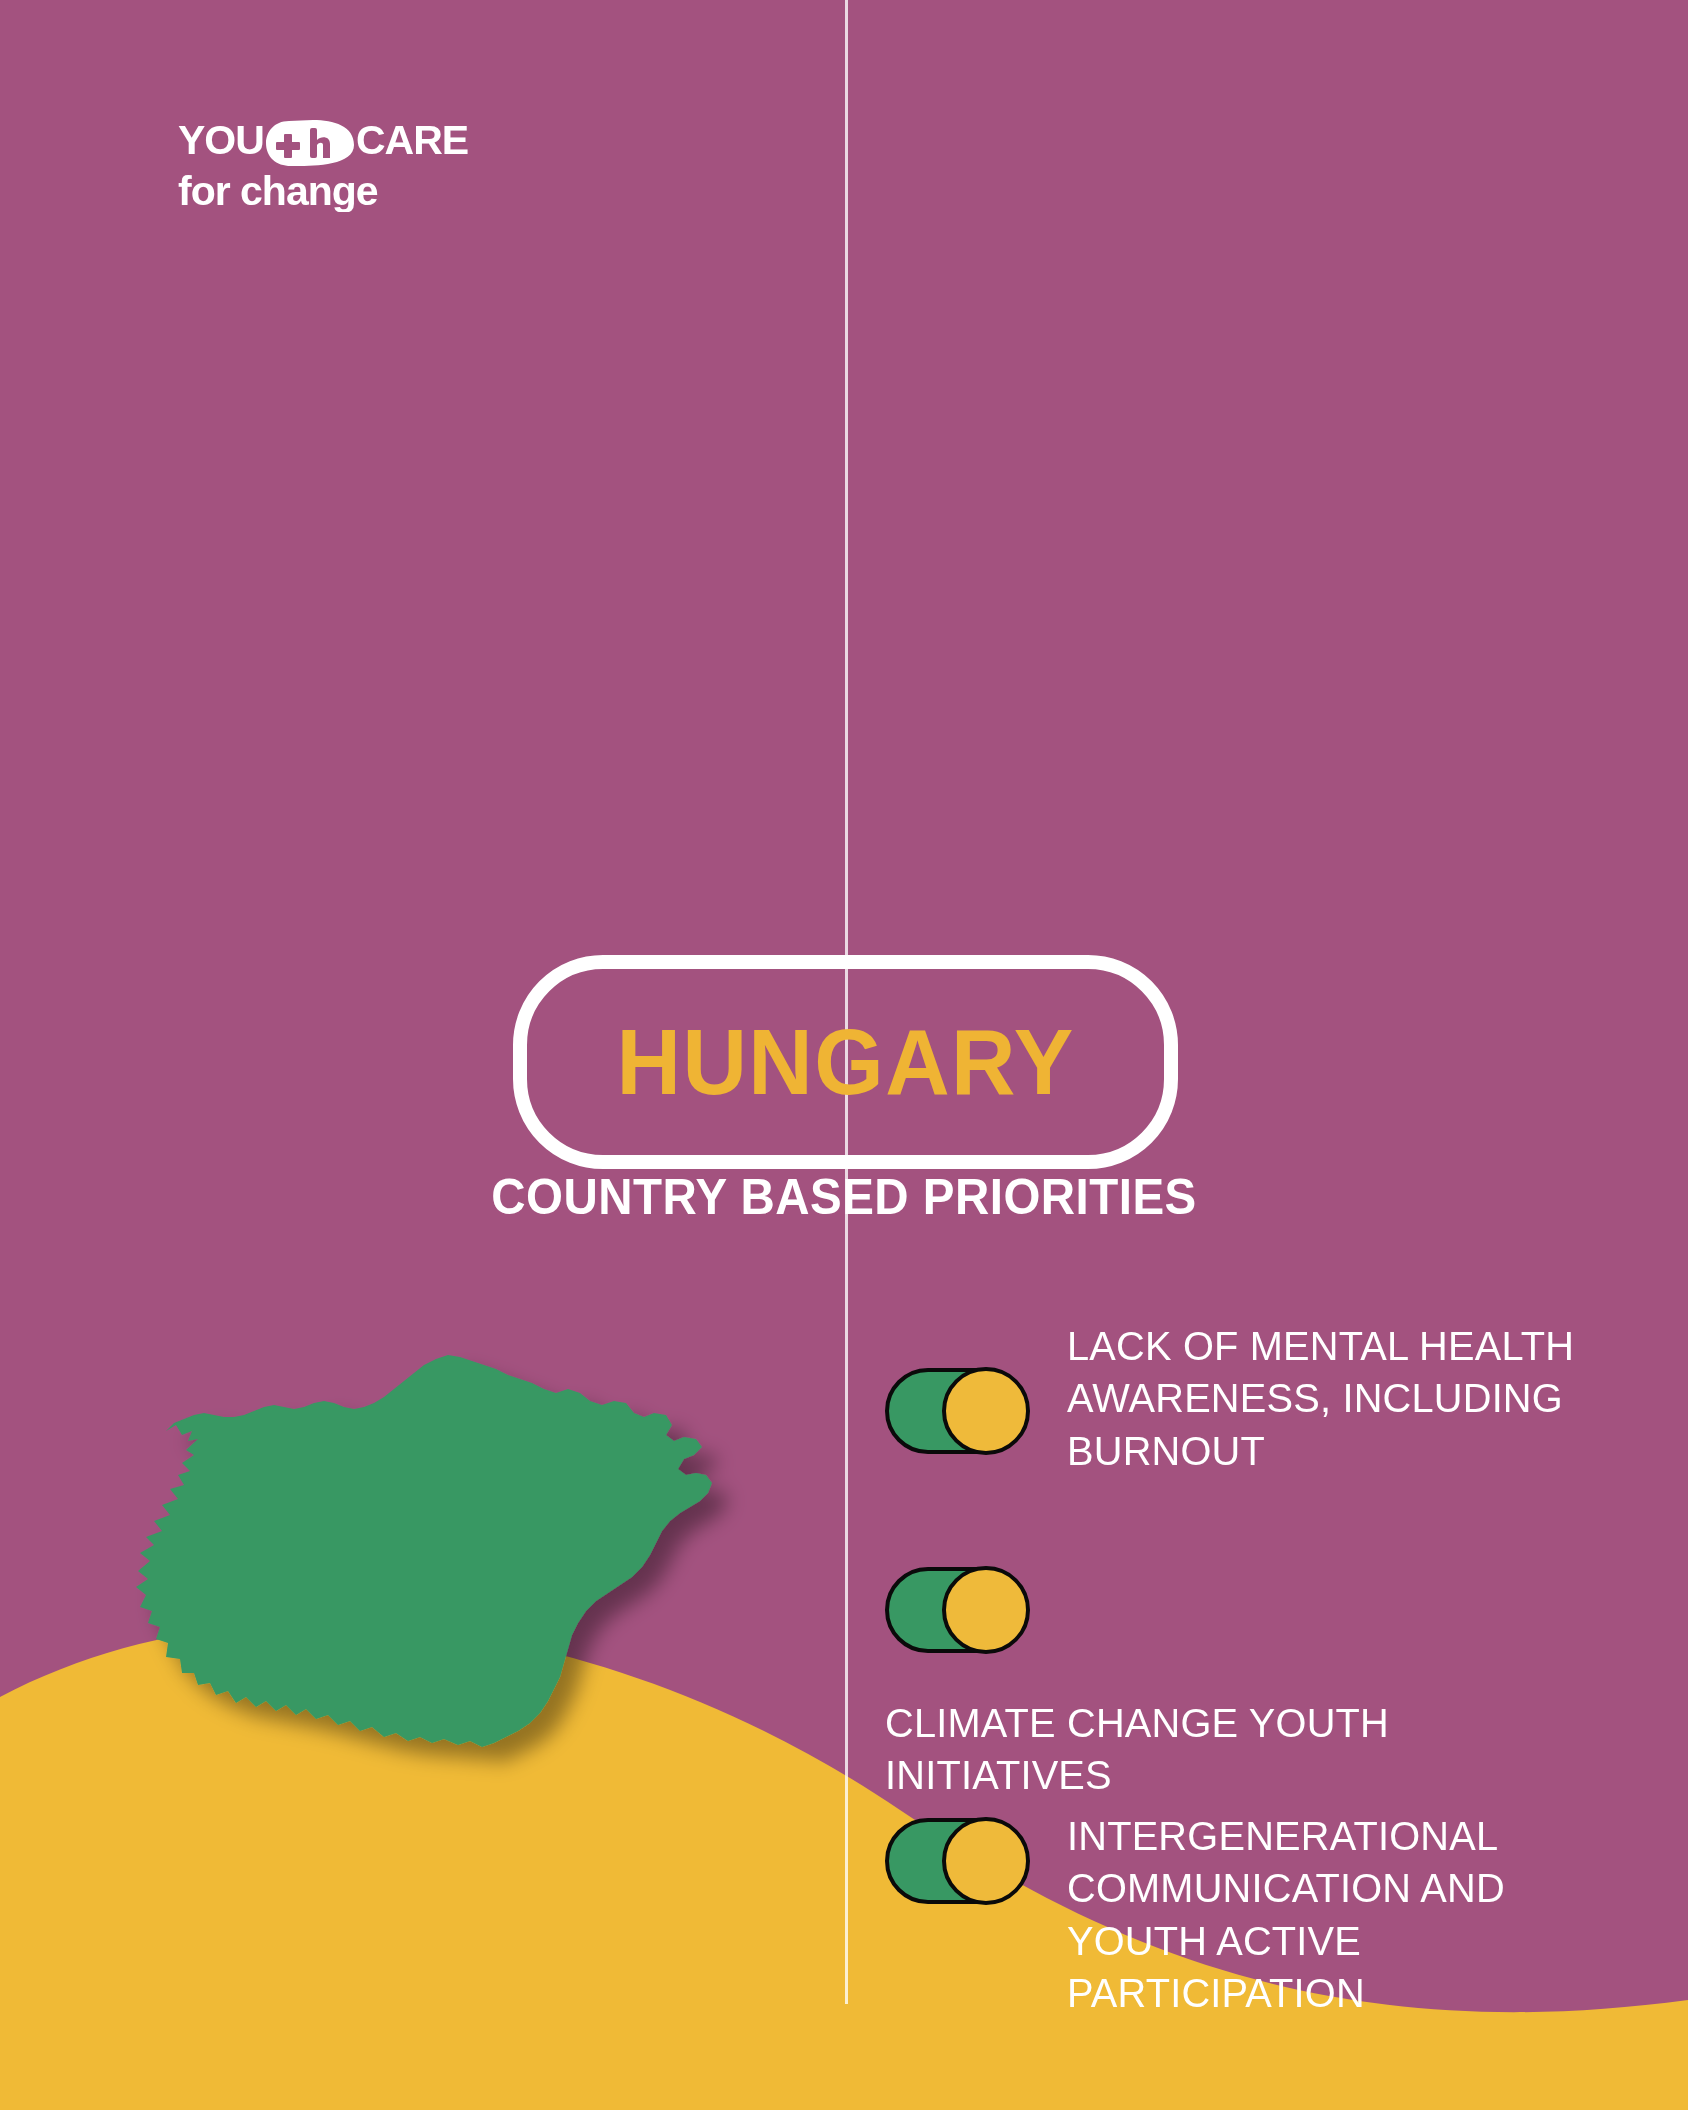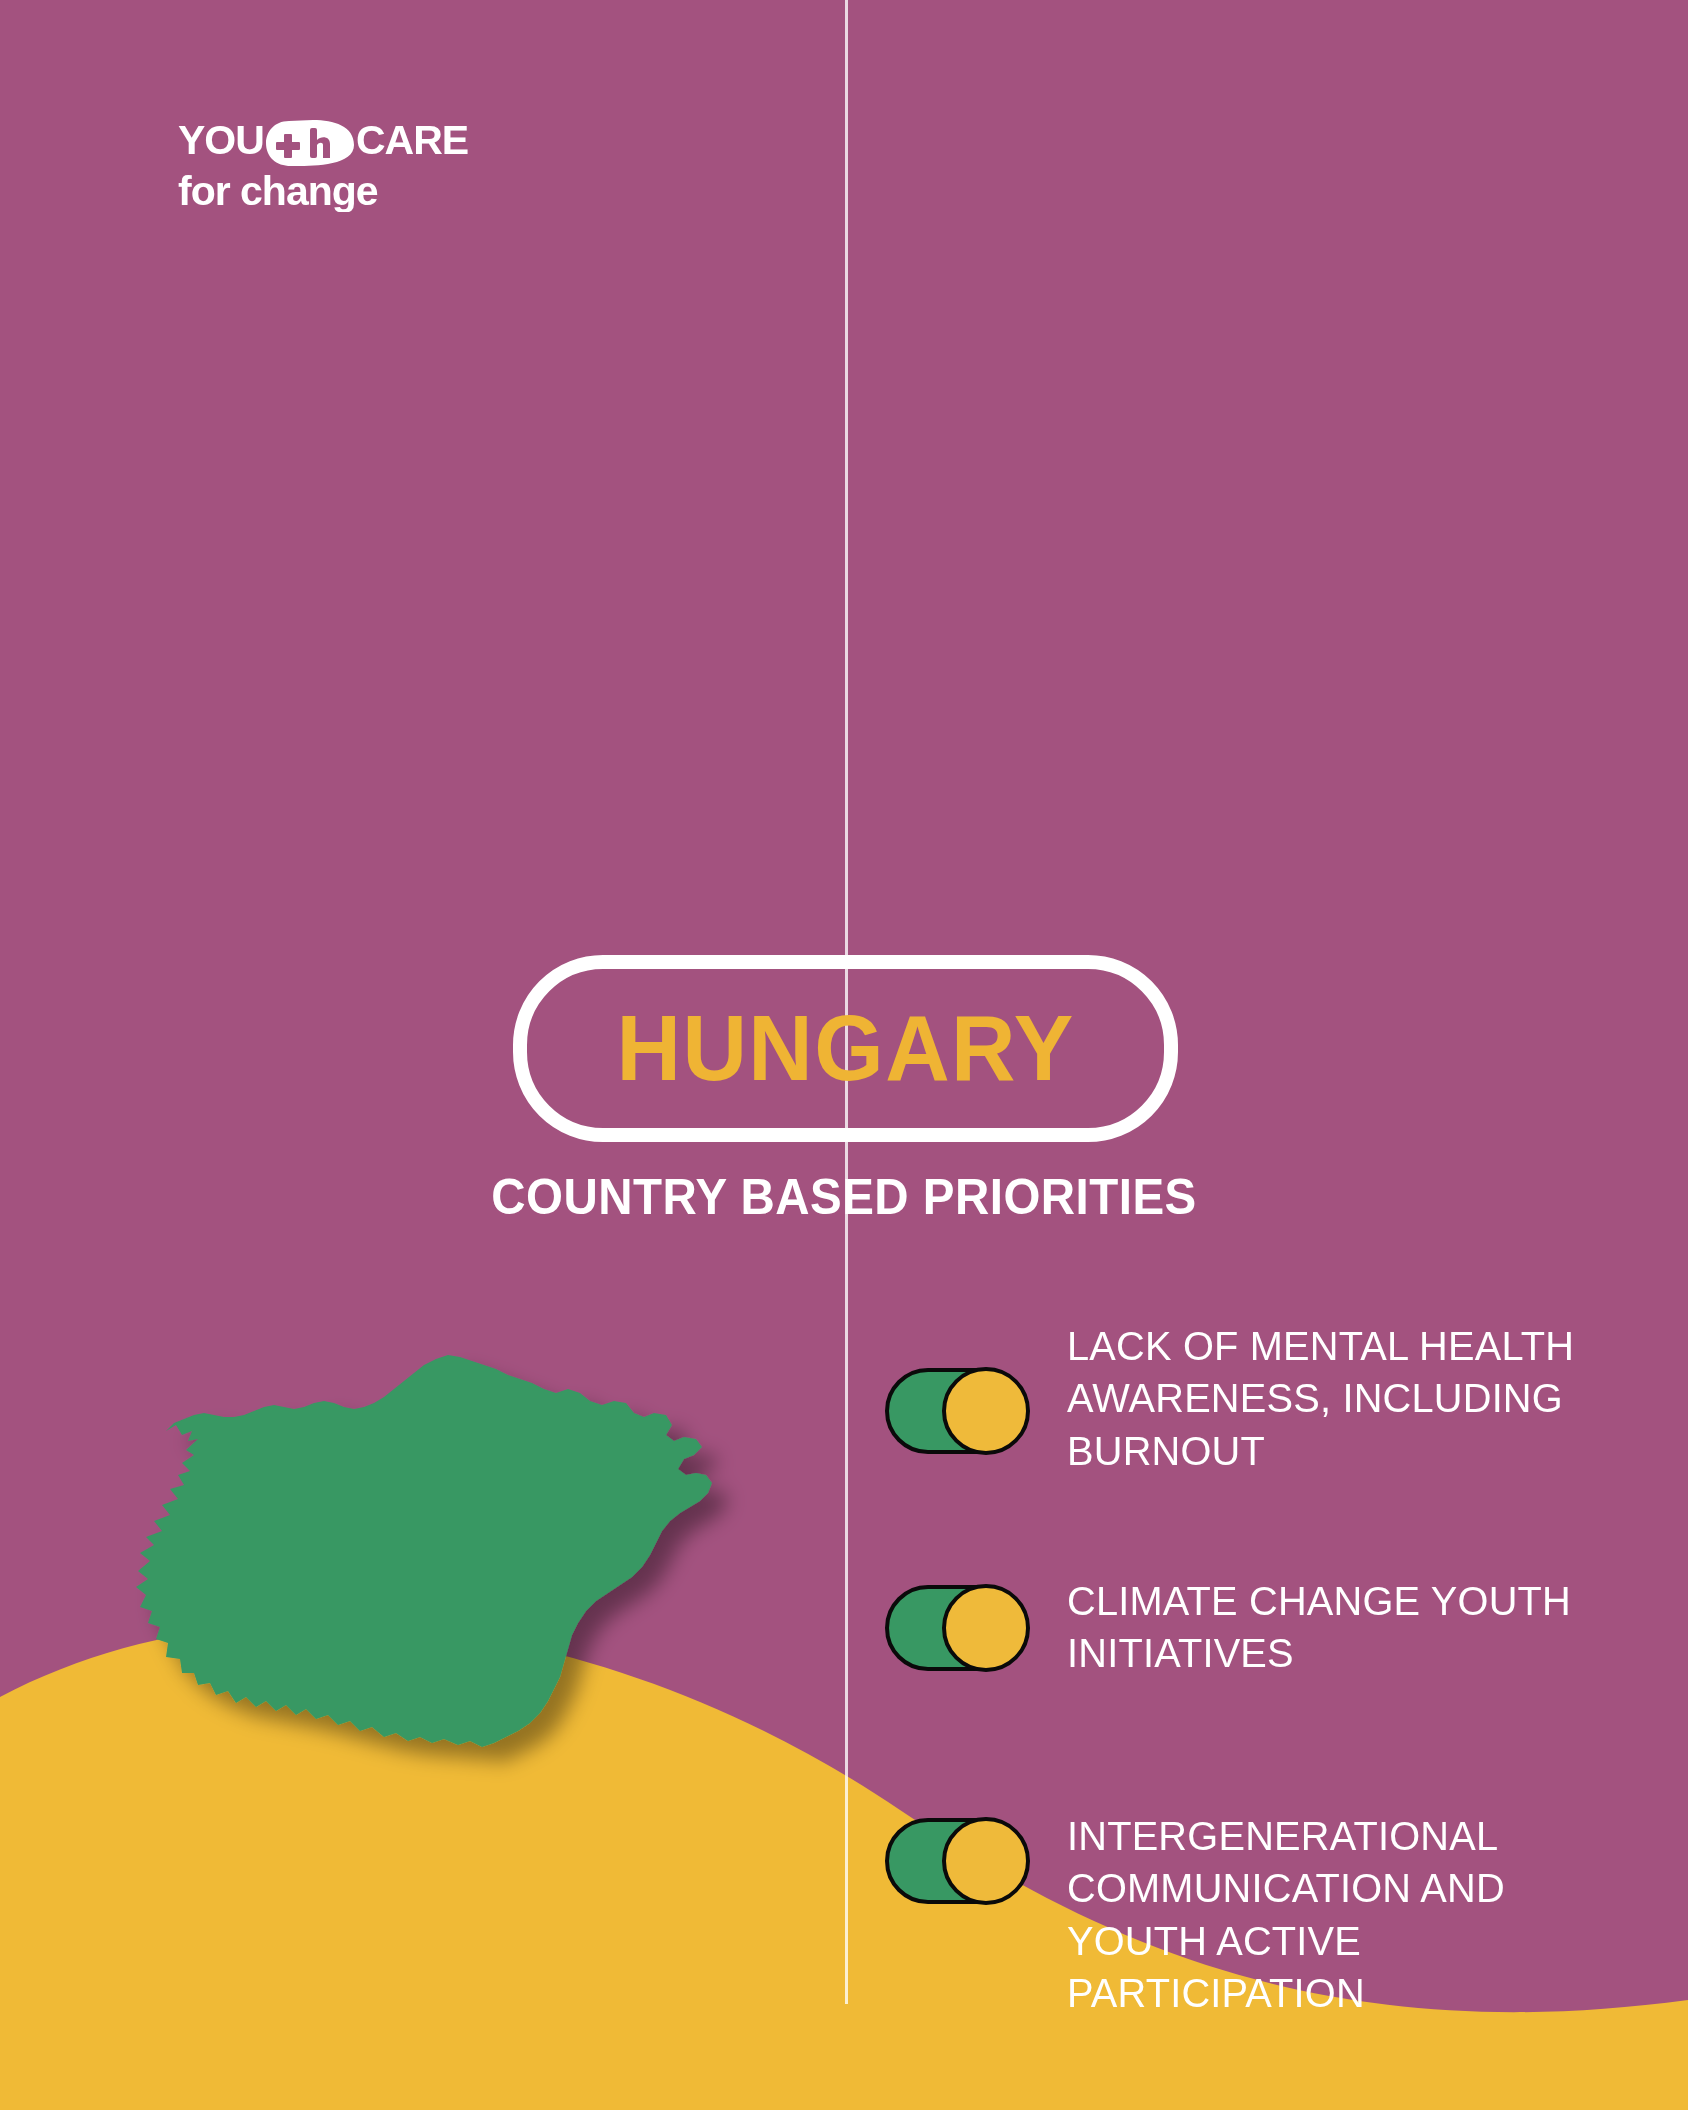--- a/index.html
+++ b/index.html
@@ -78,21 +78,21 @@
     white-space: pre-line;
     padding-bottom: 4px;
   }
 
   
   .country-pill {
     position: absolute;
     left: 513px;
     top: 955px;
     width: 665px;
-    height: 187px;
+    height: 214px;
     border: 14px solid #ffffff;
     border-radius: 90px;
     z-index: 5;
     display: flex;
     align-items: center;
     justify-content: center;
   }
   .country-text {
     color: #EFB434;
     font-size: 93px;
@@ -139,21 +139,21 @@
   }
   .priority {
     position: absolute;
     display: flex;
     align-items: flex-start;
     gap: 40px;
     width: 740px;
     margin-top: 16px;
   }
   .priority.p0 { top: 0px; }
-  .priority.p1 { top: 255px; }
+  .priority.p1 { top: 237px; flex-direction: column; }
   .priority.p2 { top: 490px; }
 
   .toggle {
     flex: 0 0 auto;
     width: 142px;
     height: 86px;
     position: relative;
     margin-top: 54px;
   }
   .priority.p0 .toggle { margin-top: 52px; }

